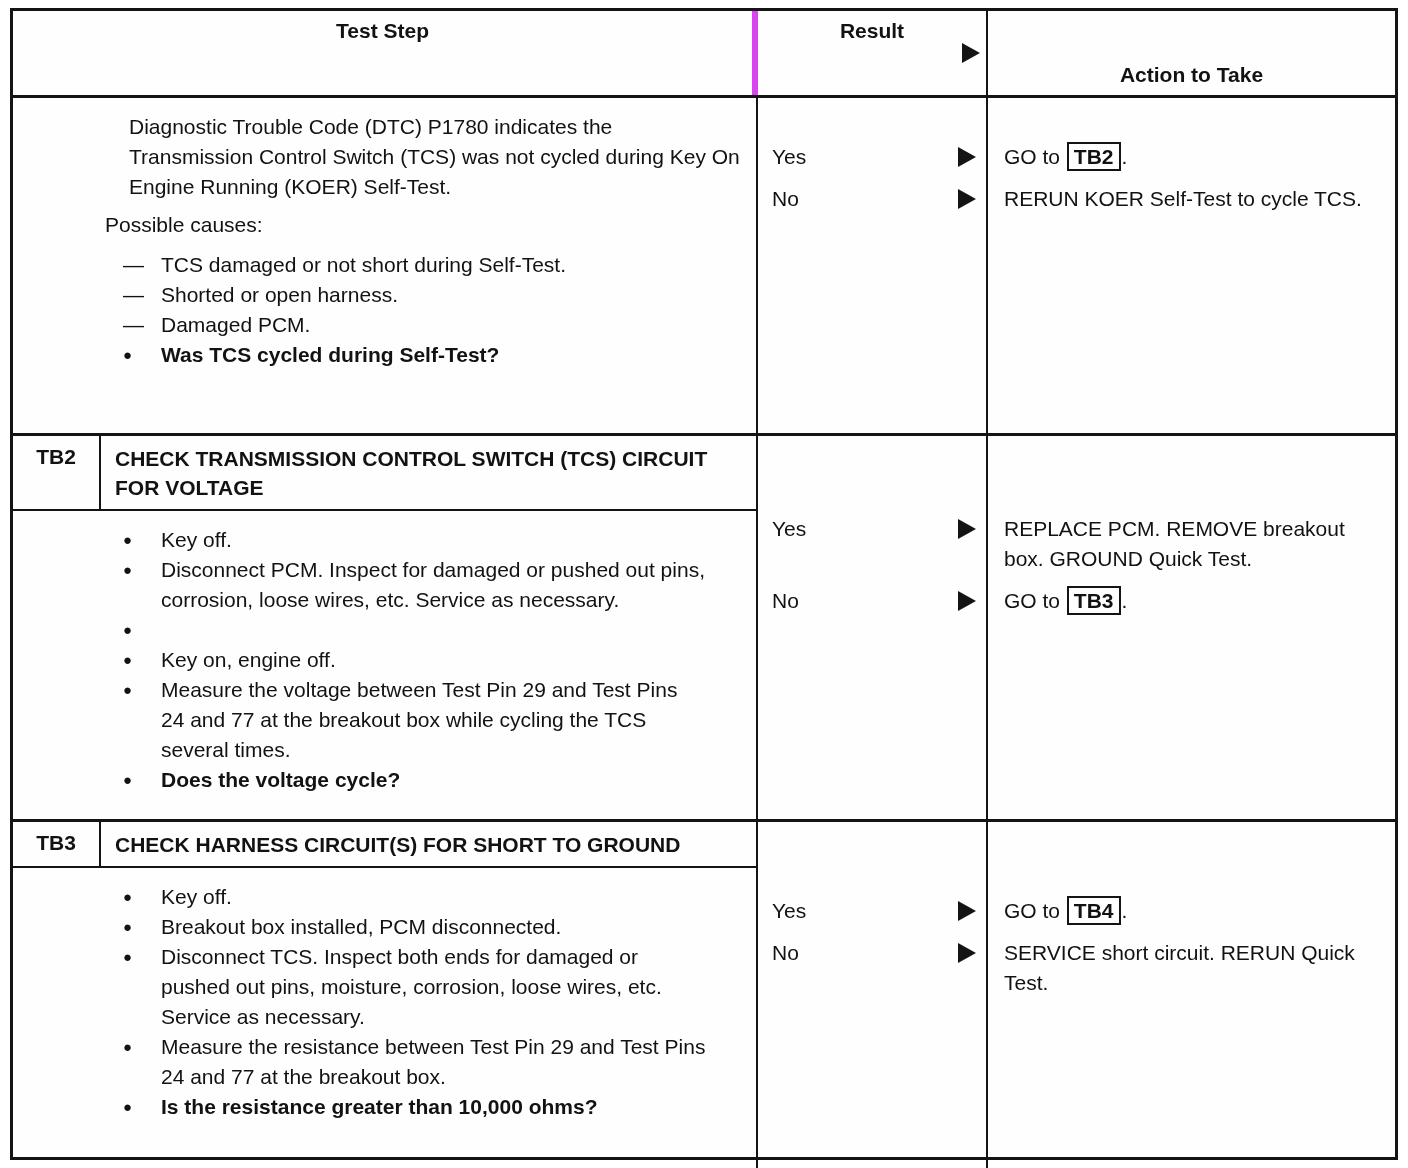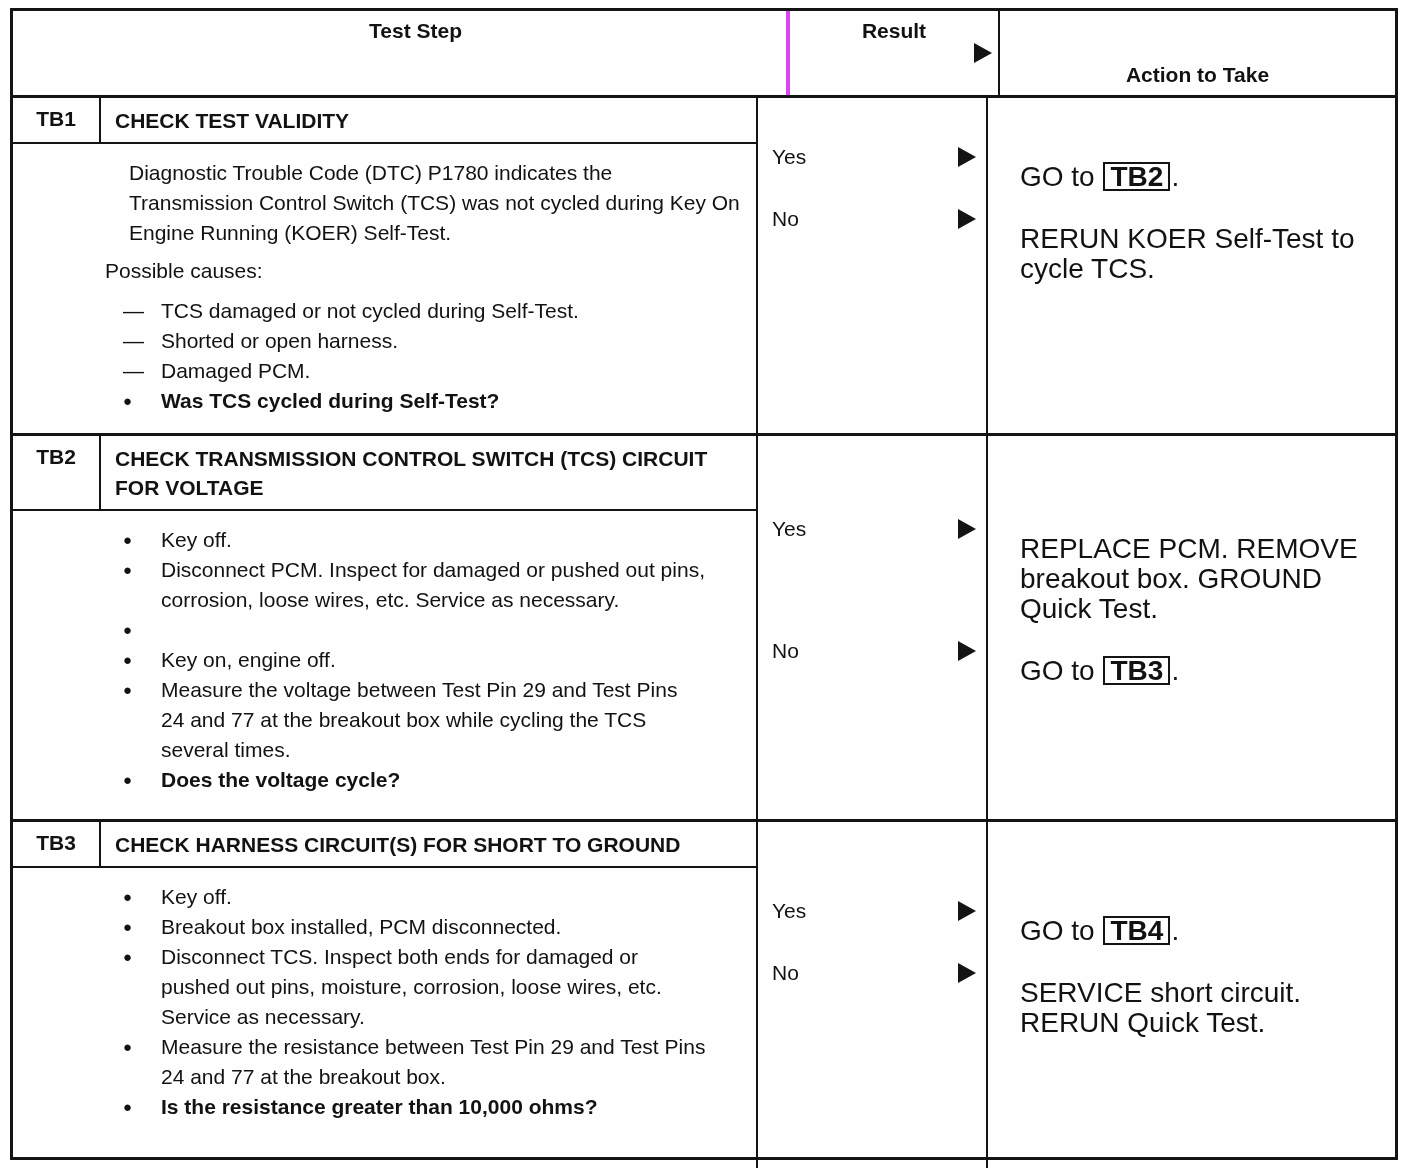--- a/index.html
+++ b/index.html
@@ -30,27 +30,26 @@
   .head-row {
     display: flex;
     border-bottom: 3px solid #141414;
     font-weight: bold;
     font-size: 21px;
     flex: 0 0 auto;
   }
   .head-step {
     width: 745px;
     box-sizing: border-box;
-    border-right: 4px solid #d946ef;
+    border-right: 6px solid #d946ef;
     text-align: center;
     padding: 8px 0;
-    margin-left: 32px;
   }
   .head-result {
-    width: 210px;
+    width: 230px;
     box-sizing: border-box;
     border-right: 2px solid #141414;
     text-align: center;
     padding: 8px 0;
     position: relative;
   }
   .head-action {
     flex: 1;
     text-align: center;
     padding: 8px 0;
@@ -154,27 +153,26 @@
     padding: 0 12px 0 14px;
     font-size: 21px;
     line-height: 30px;
     margin-bottom: 12px;
   }
   .res-entry .arrow {
     margin-top: 5px;
     flex: 0 0 auto;
   }
   .act-entry {
-    padding: 0 14px 0 32px;
-    font-size: 28px;
+    padding: 0 14px 0 16px;
+    font-size: 21px;
     line-height: 30px;
     margin-bottom: 12px;
     max-width: 400px;
     box-sizing: border-box;
-    margin-top: 20px;
   }
   .ref-box {
     display: inline-block;
     border: 2px solid #141414;
     font-weight: bold;
     padding: 0 5px;
     line-height: 25px;
     margin: 0 1px;
   }
   
@@ -192,31 +190,27 @@
       <div class="head-step">Test Step</div>
       <div class="head-result">
         <span>Result</span>
         <span class="arrow"></span>
       </div>
       <div class="head-action">Action to Take</div>
     </div>
 
     <div class="trow" style="min-height:335px">
       <div class="step-cell">
-        <div class="step-head">
-          <div class="tb-id">TB1</div>
-          <div class="tb-title">CHECK TEST VALIDITY</div>
-        </div>
         <div class="step-body">
           <div class="para intro">Diagnostic Trouble Code (DTC) P1780 indicates the Transmission Control Switch (TCS) was not cycled during Key On Engine Running (KOER) Self-Test.</div>
           <div class="para">Possible causes:</div>
           <div class="list">
             <div class="item">
               <span class="marker">—</span>
-              <span class="item-text">TCS damaged or not cycled during Self-Test.</span>
+              <span class="item-text">TCS damaged or not short during Self-Test.</span>
             </div>
             <div class="item">
               <span class="marker">—</span>
               <span class="item-text">Shorted or open harness.</span>
             </div>
             <div class="item">
               <span class="marker">—</span>
               <span class="item-text">Damaged PCM.</span>
             </div>
             <div class="item question">

